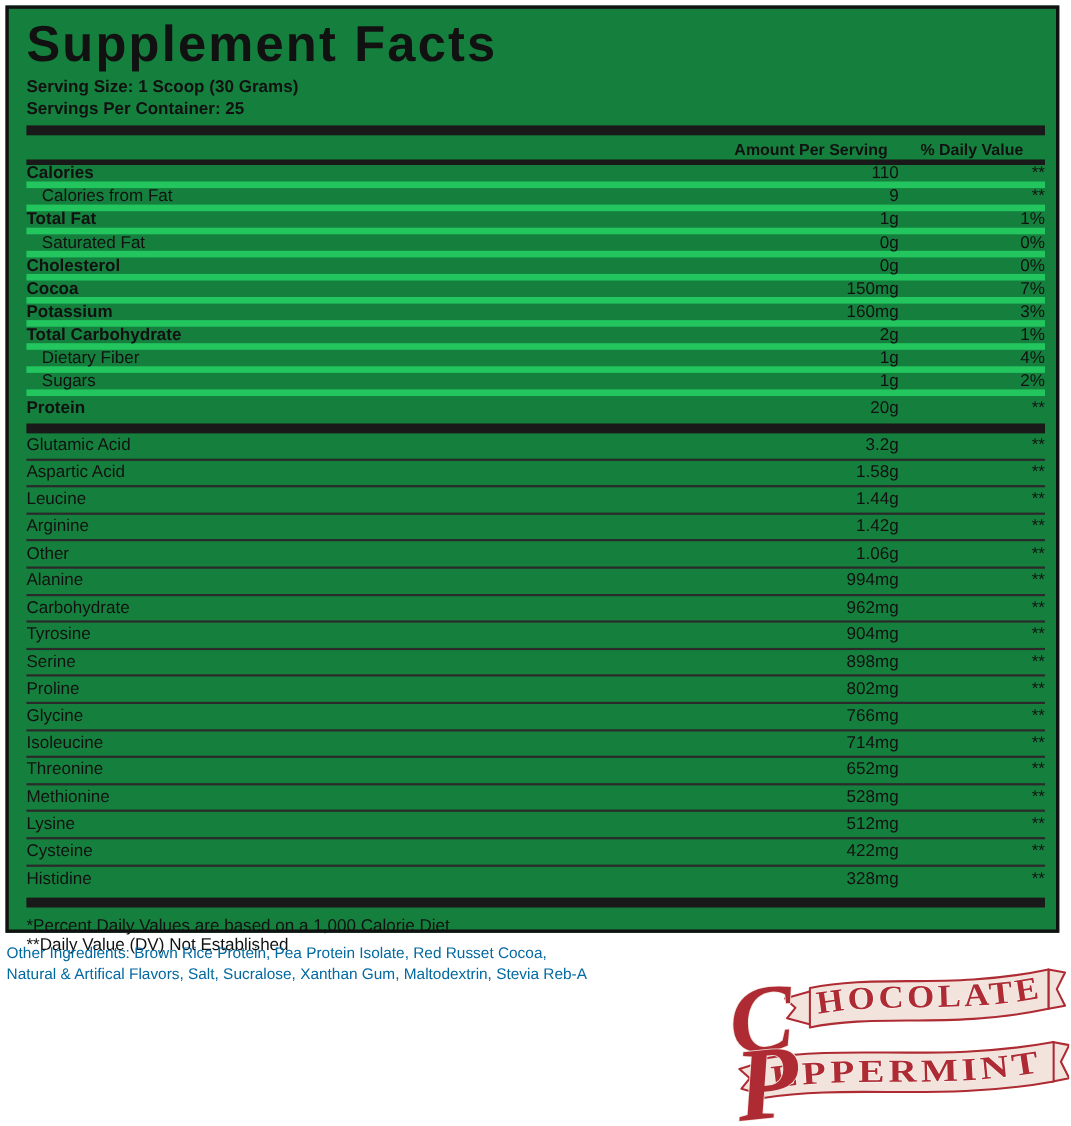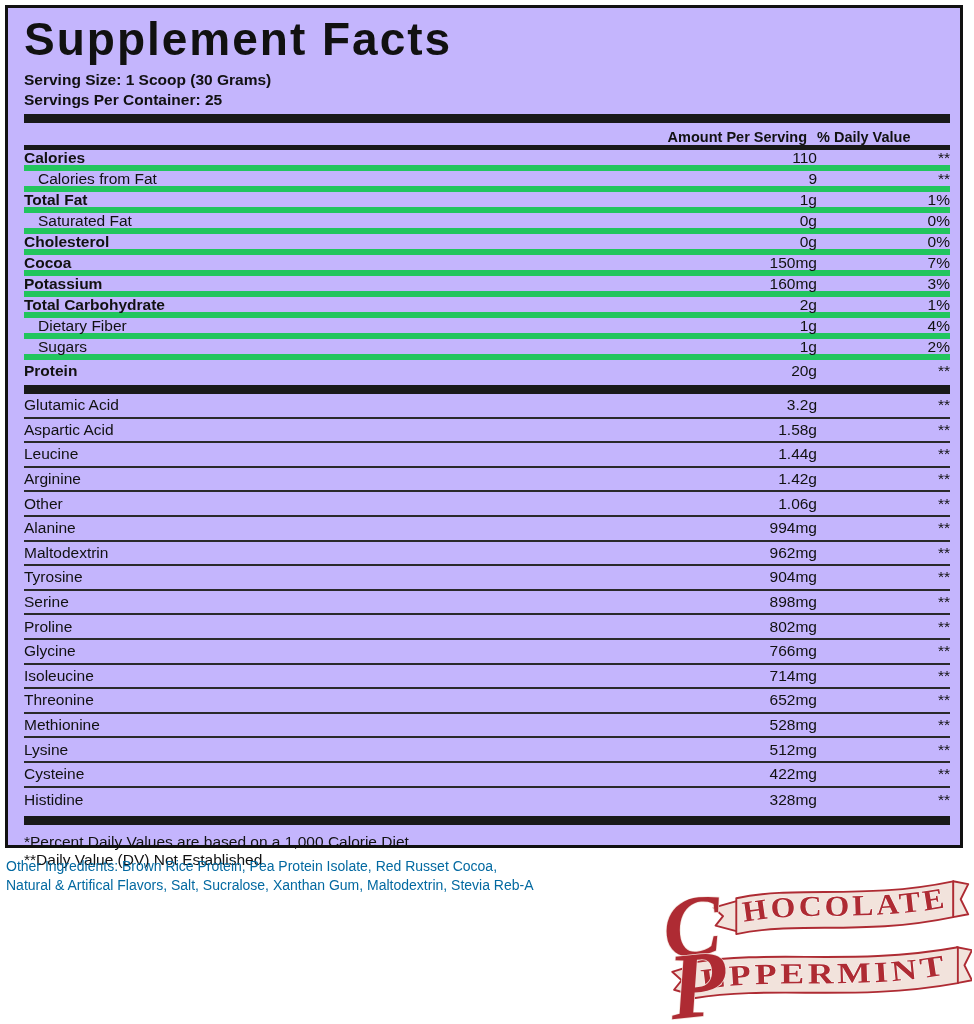--- a/index.html
+++ b/index.html
@@ -4,35 +4,35 @@
 <style>
   * { margin:0; padding:0; box-sizing:border-box; }
   body { background:#fff; font-family:"Liberation Sans", sans-serif; color:#111; }
   .sheet { position:relative; width:974px; height:1024px; background:#fff; overflow:hidden; }
 
   .facts-box {
     position:absolute; left:5px; top:5px;
     width:958px; height:843px;
     border:3px solid #111;
     padding:5px 10px 6px 16px;
-    background:#c4b5fd;
+    background:#15803d;
   }
   .title {
     font-size:46px; font-weight:bold; letter-spacing:2px;
     line-height:50px; margin:1px 0 6px 0; color:#111;
   }
   .serv { font-size:15.5px; font-weight:bold; line-height:20px; }
   .bar { background:#191919; }
   .bar.thick { height:9px; margin-top:4px; }
   .bar.med { height:5px; }
 
   .hdr-row { display:flex; align-items:flex-end; height:22px; font-size:14.5px; font-weight:bold;gap:10px; }
   .hdr-row .lbl { flex:1; }
   .hdr-row .amt { width:160px; text-align:right; }
-  .hdr-row .dv { width:133px; text-align:left; }
+  .hdr-row .dv { width:133px; text-align:center; }
 
   .row { display:flex; align-items:center; font-size:15.5px; }
   .row .lbl { flex:1; white-space:nowrap; }
   .row .amt { width:160px; text-align:right; }
   .row .dv { width:133px; text-align:right; }
   .row.indent .lbl { padding-left:14px; }
   .row.bold .lbl { font-weight:bold; }
 
   #nutrients .row { height:21px; border-bottom:6px solid #22c55e; }
   #nutrients .row:last-child { border-bottom:none; }
@@ -162,21 +162,21 @@
           <span class="lbl">Other</span>
           <span class="amt">1.06g</span>
           <span class="dv">**</span>
         </div>
         <div class="row">
           <span class="lbl">Alanine</span>
           <span class="amt">994mg</span>
           <span class="dv">**</span>
         </div>
         <div class="row">
-          <span class="lbl">Maltodextrin</span>
+          <span class="lbl">Carbohydrate</span>
           <span class="amt">962mg</span>
           <span class="dv">**</span>
         </div>
         <div class="row">
           <span class="lbl">Tyrosine</span>
           <span class="amt">904mg</span>
           <span class="dv">**</span>
         </div>
         <div class="row">
           <span class="lbl">Serine</span>

